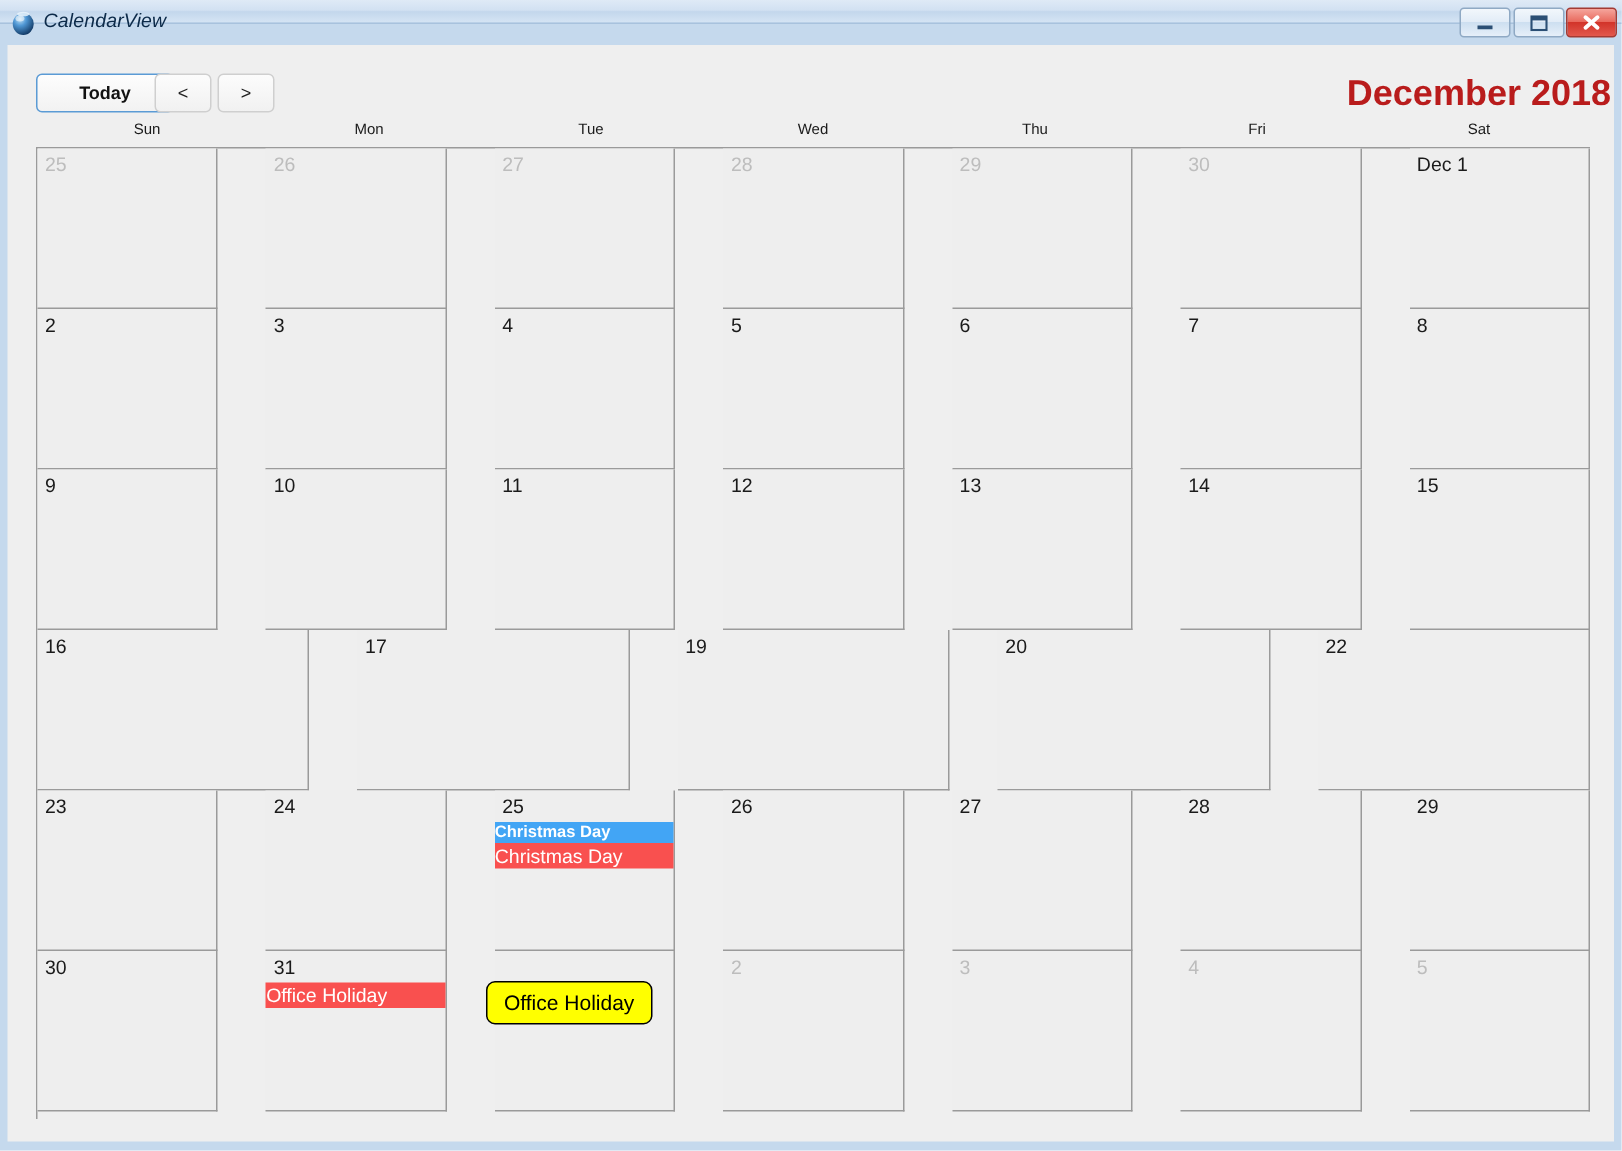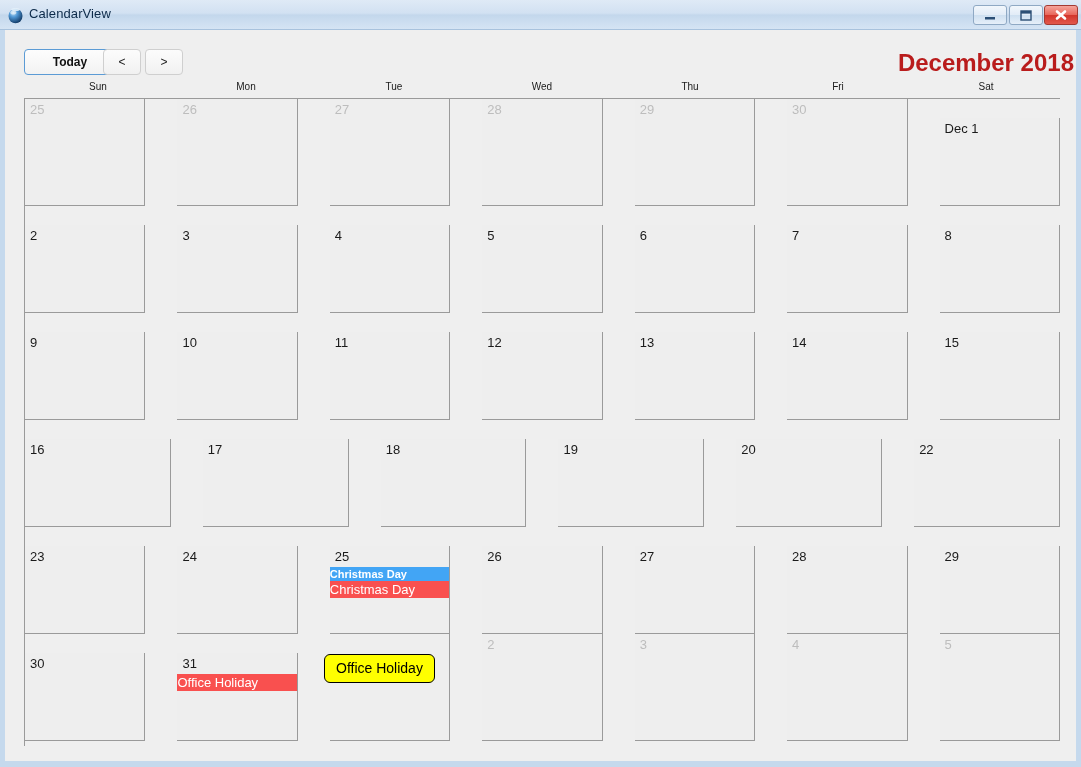--- a/index.html
+++ b/index.html
@@ -22,24 +22,25 @@
     height: 767px;
     background: #c5d9ed;
     box-sizing: border-box;
   }
 
   
   #titlebar {
     position: absolute;
     left: 0; top: 0;
     width: 1081px;
-    height: 30px;
+    height: 16px;
     background: linear-gradient(to bottom, #dfeaf6 0%, #d2e1f2 45%, #c3d7ec 52%, #d5e4f4 100%);
     border-bottom: 1px solid #a8c2dd;
     box-sizing: border-box;
+    font-style: italic;
   }
   #app-icon {
     position: absolute;
     left: 7px; top: 7px;
     width: 17px; height: 17px;
   }
   #title-text {
     position: absolute;
     left: 29px; top: 6px;
     font-size: 13px;
@@ -161,21 +162,21 @@
   .week-row:first-child { height: 107px; }
   .day-cell {
     flex: 1 1 0;
     position: relative;
     border-right: 1px solid #9a9a9a;
     border-bottom: 1px solid #9a9a9a;
     background: #eeeeee;
     box-sizing: border-box;
     overflow: visible;
   }
-  .day-cell.in-month { background: #eeeeee; margin-top: 19px; }
+  .day-cell.in-month { background: #eeeeee; }
   .day-cell.out-month { background: #eeeeee; }
   .day-number {
     position: absolute;
     left: 5px; top: 3px;
     font-size: 13px;
     color: #1a1a1a;
     line-height: 16px;
     white-space: nowrap;
   }
   .out-month .day-number { color: #bdbdbd; }
@@ -359,23 +360,20 @@
           </div>
         </div>
         <div class="week-row">
           <div class="day-cell in-month">
             <div class="day-number">16</div>
           </div>
           <div class="day-cell in-month">
             <div class="day-number">17</div>
           </div>
           <div class="day-cell in-month">
-            <div class="day-number">18</div>
-          </div>
-          <div class="day-cell in-month">
             <div class="day-number">19</div>
           </div>
           <div class="day-cell in-month">
             <div class="day-number">20</div>
           </div>
           <div class="day-cell in-month">
             <div class="day-number">22</div>
           </div>
         </div>
         <div class="week-row">

